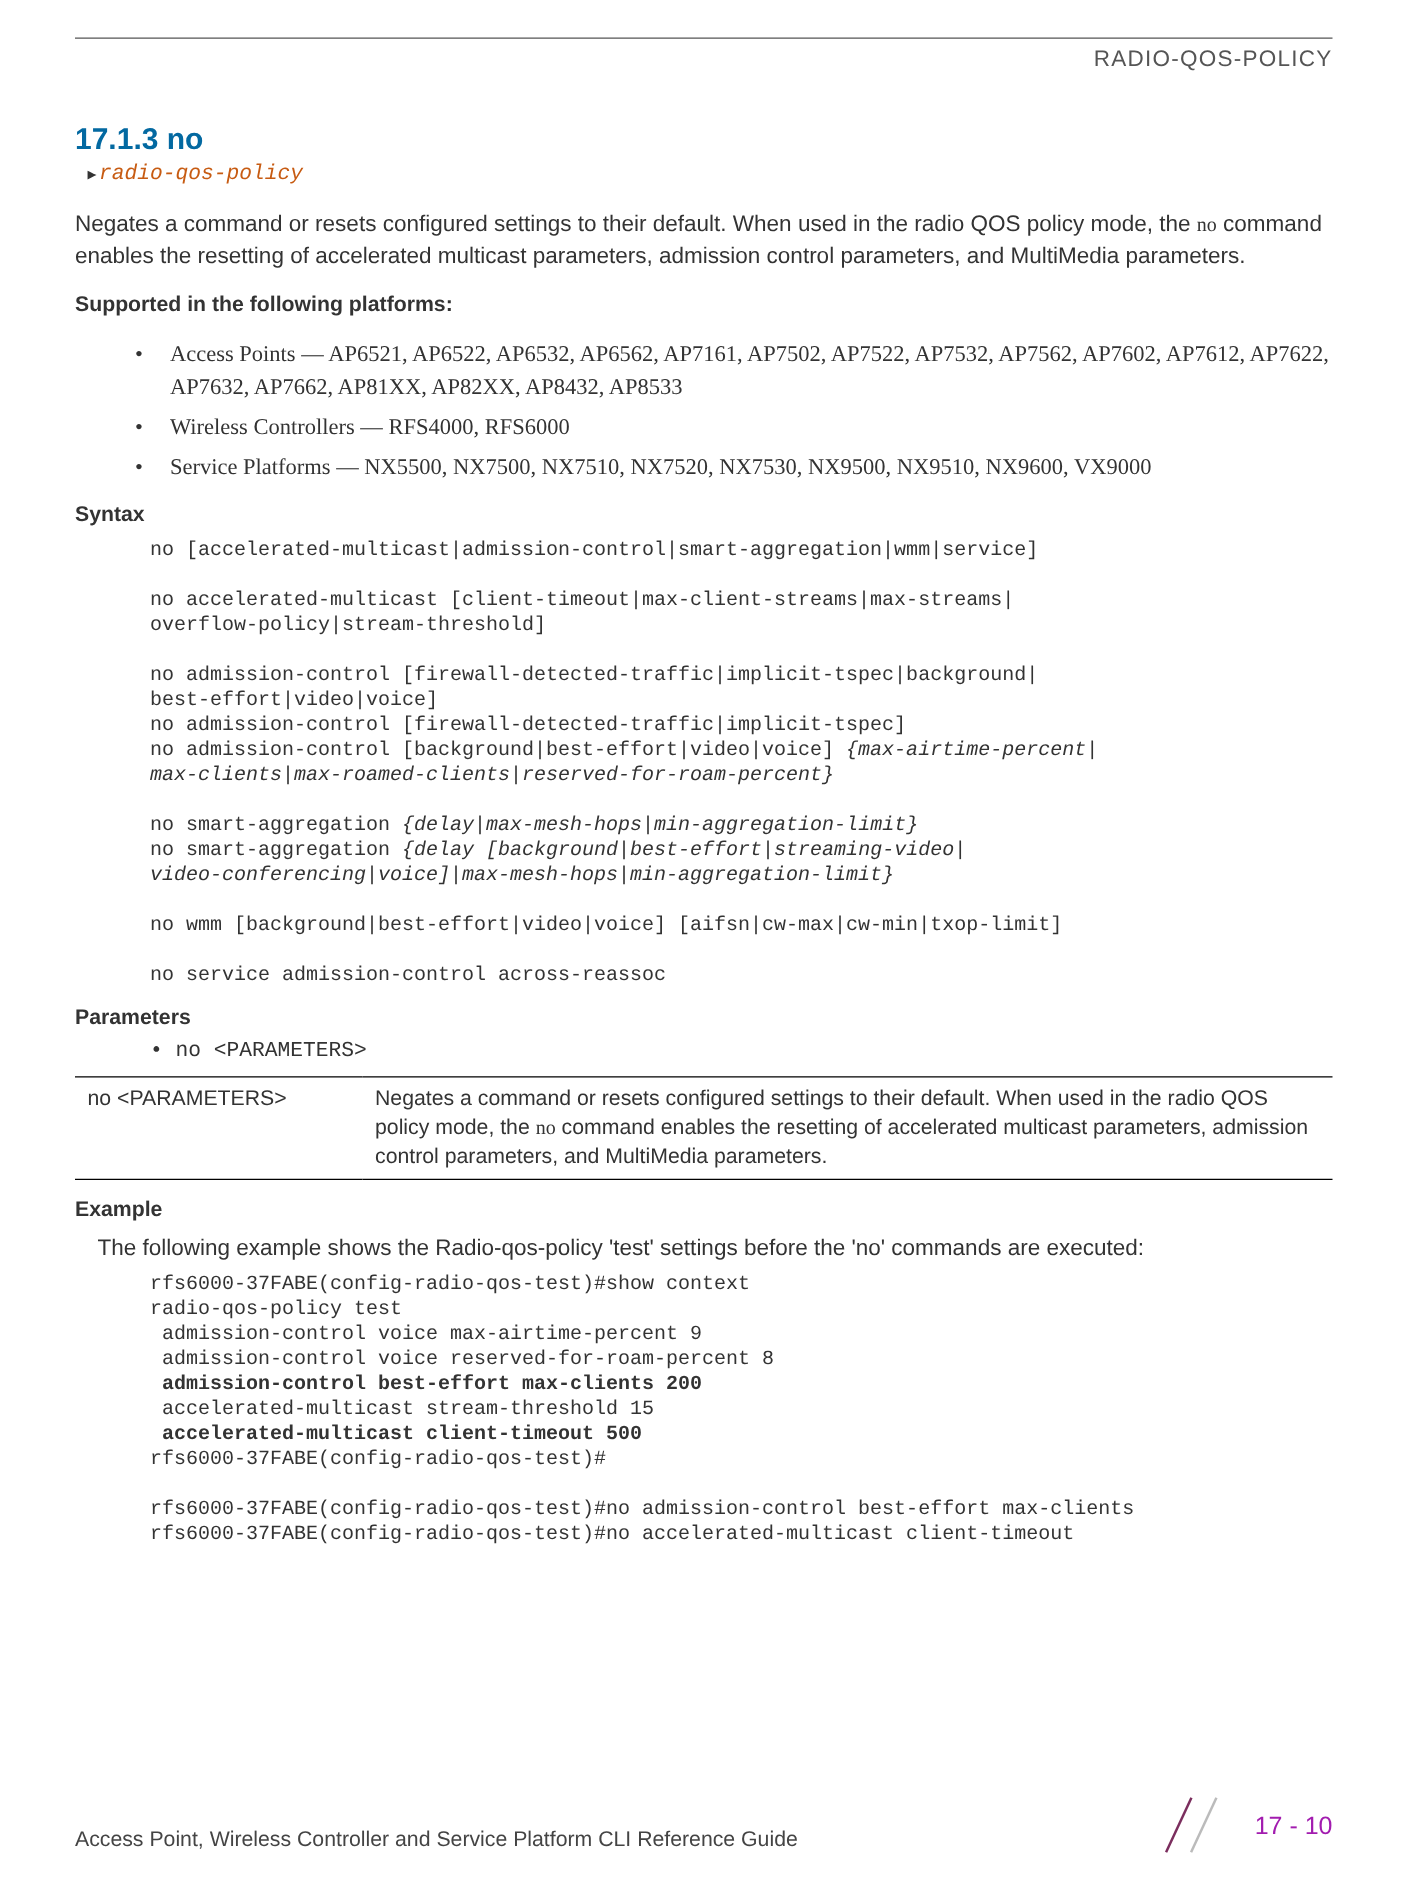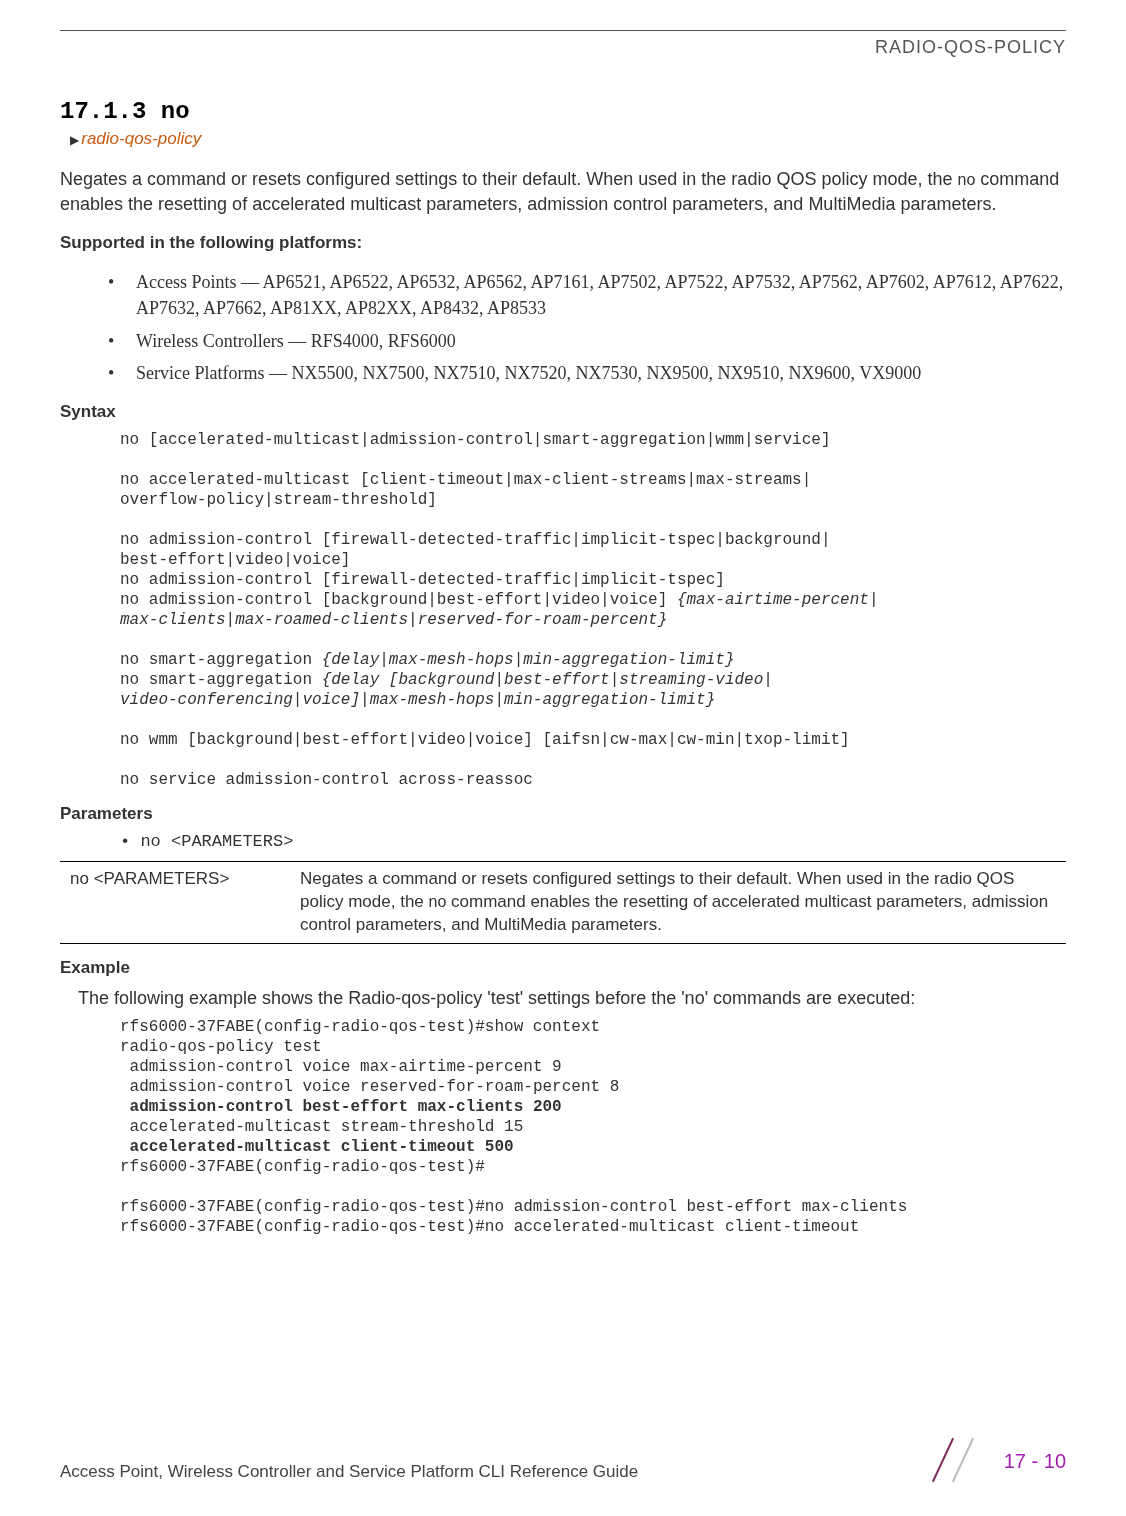--- a/index.html
+++ b/index.html
@@ -22,45 +22,45 @@
   }
   .header-right {
     text-align: right;
     font-size: 18px;
     color: #555;
     letter-spacing: 1px;
     font-weight: 300;
     margin-bottom: 40px;
   }
   .section-heading {
-    color: #000000;
+    color: #0369a1;
     font-size: 24px;
     font-weight: bold;
     margin: 0 0 4px 0;
-    font-family: Liberation Mono, monospace;
   }
   .breadcrumb {
     color: #c75b12;
     font-style: italic;
     font-size: 17px;
     margin-left: 10px;
+    font-family: Liberation Mono, monospace;
   }
   .breadcrumb .arrow {
     font-style: normal;
     margin-right: 2px;
     color: #333;
     font-size: 12px;
   }
   .body-text {
     font-size: 18px;
     line-height: 1.4;
     margin-bottom: 16px;
   }
   .mono-inline {
-    font-family: Liberation Sans, sans-serif;
+    font-family: Liberation Serif, serif;
     font-size: 16px;
   }
   .bold-label {
     font-weight: bold;
     font-size: 17px;
     margin-top: 12px;
     margin-bottom: 8px;
   }
   ul.platforms {
     margin: 16px 0 16px 0;

